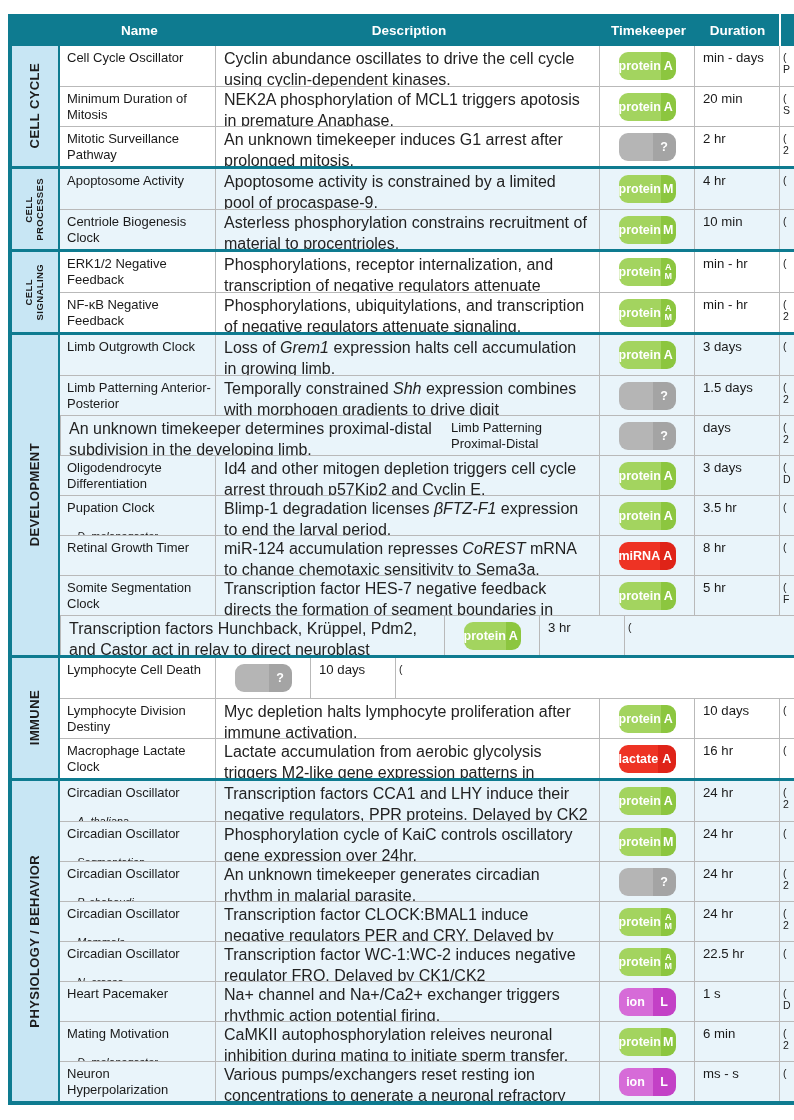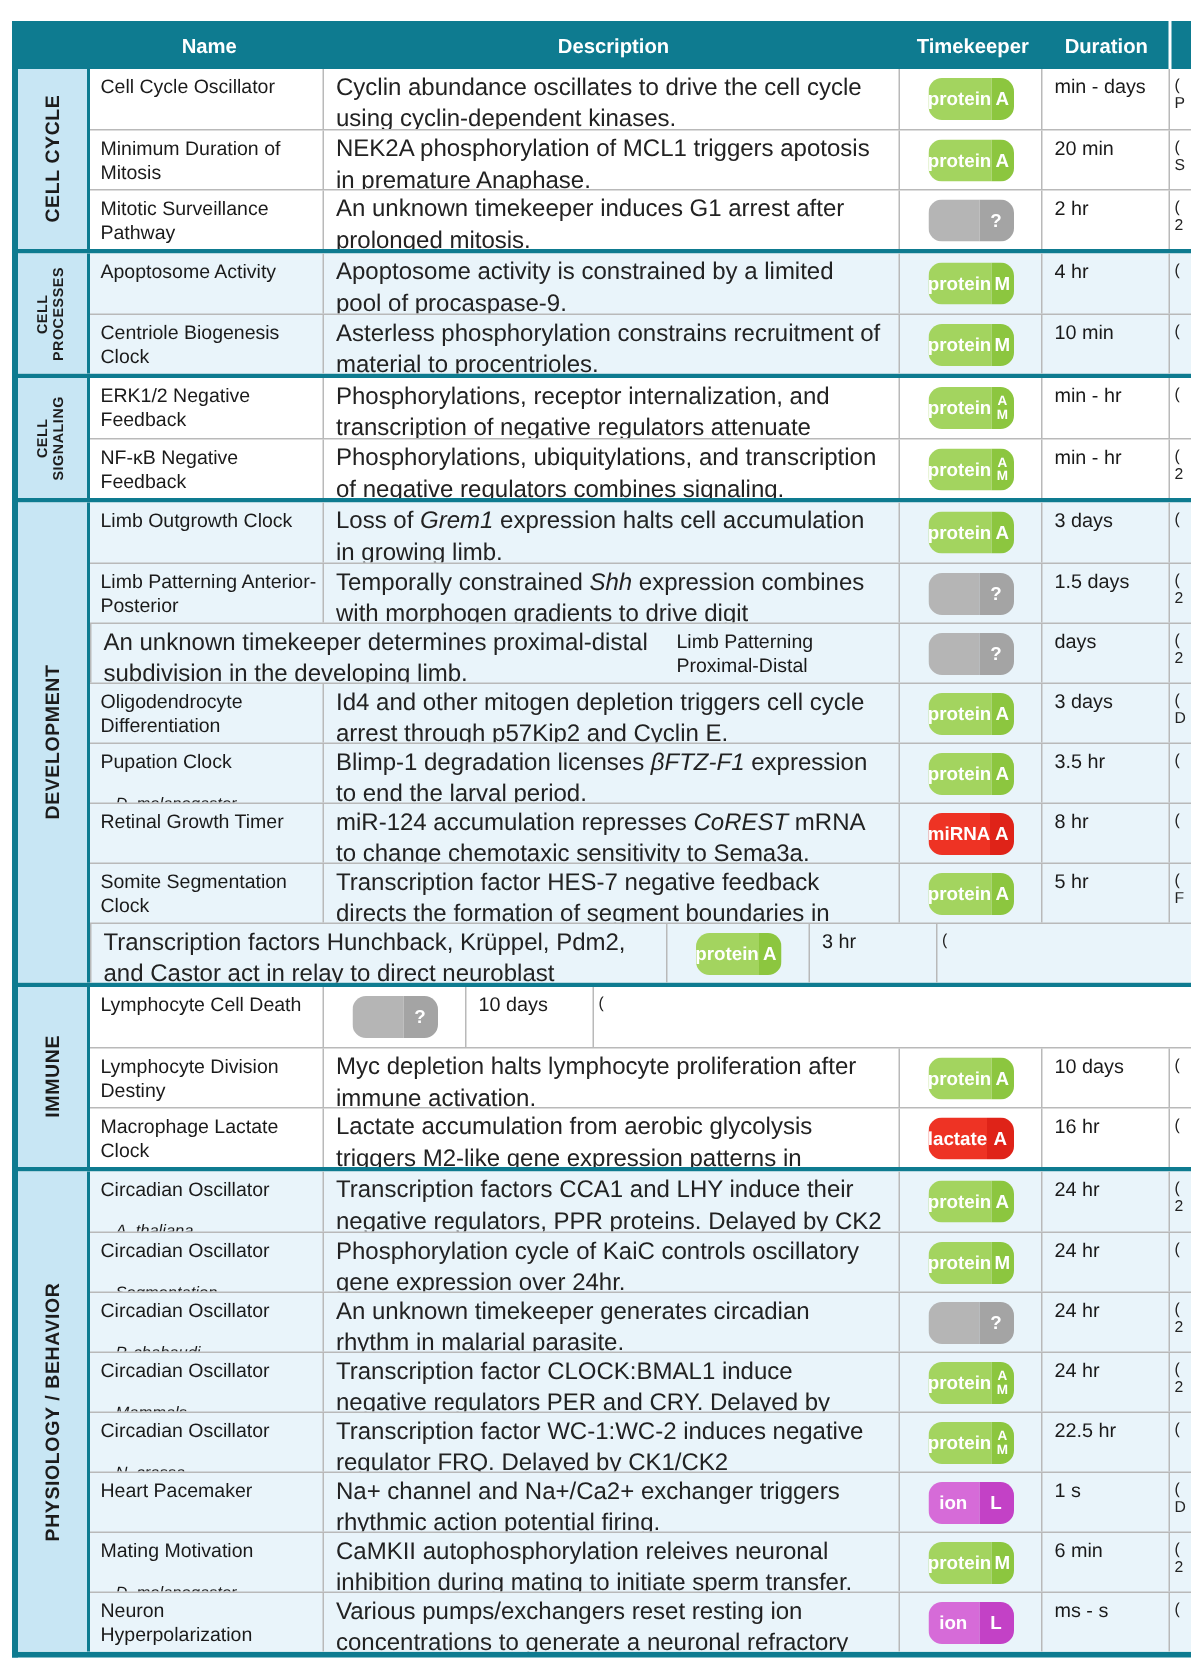--- a/index.html
+++ b/index.html
@@ -209,21 +209,21 @@
     <div class="cell c-dur">min - hr</div>
     <div class="cell c-ref">
                 <div>(</div>
               </div>
   </div>
             <div class="row">
     <div class="cell c-name">
       <div class="nm">NF-κB Negative Feedback</div>
 
     </div>
-    <div class="cell c-desc"><span>Phosphorylations, ubiquitylations, and transcription of negative regulators combines signaling.</span></div>
+    <div class="cell c-desc"><span>Phosphorylations, ubiquitylations, and transcription of negative regulators attenuate signaling.</span></div>
     <div class="cell c-tk">
       <div class="badge bg-green">
         <span class="b-label">protein</span>
         <span class="b-letter stack">
                     <span>A</span>
                     <span>M</span>
                   </span>
       </div>
     </div>
     <div class="cell c-dur">min - hr</div>

